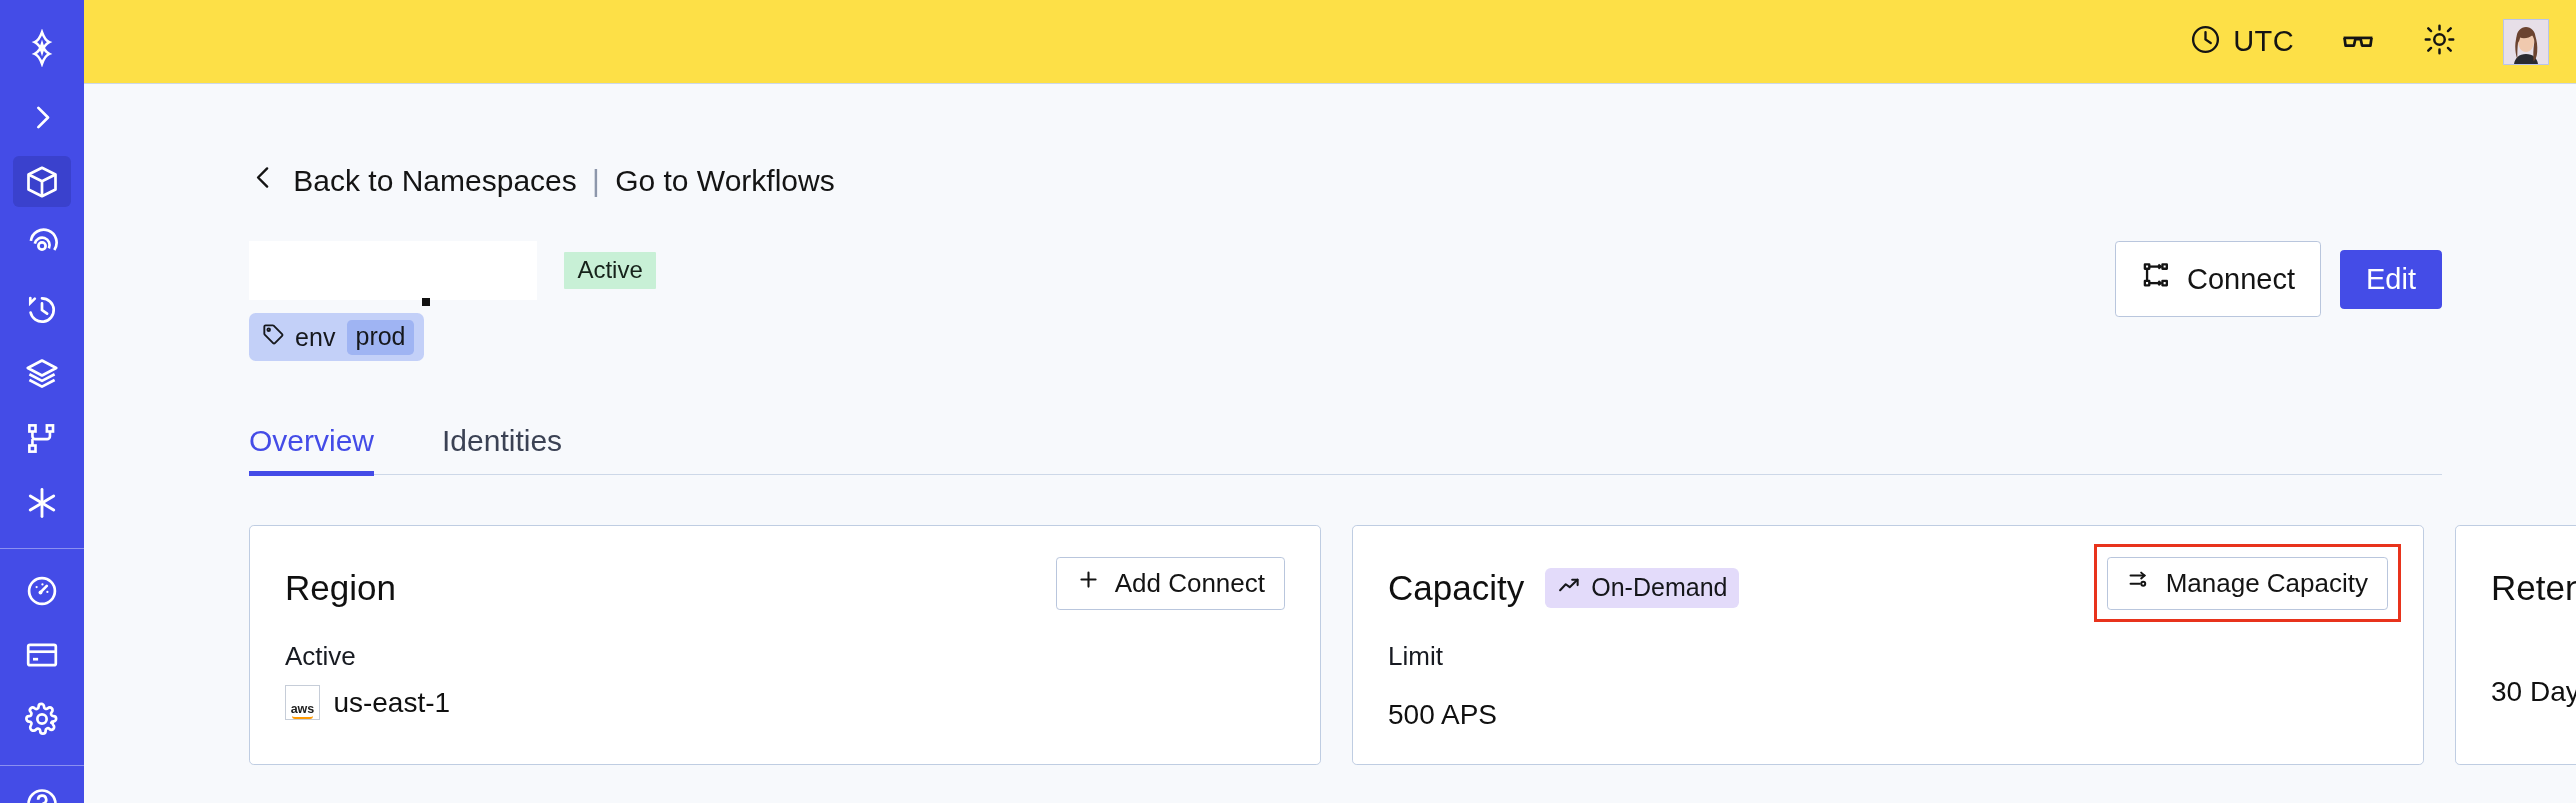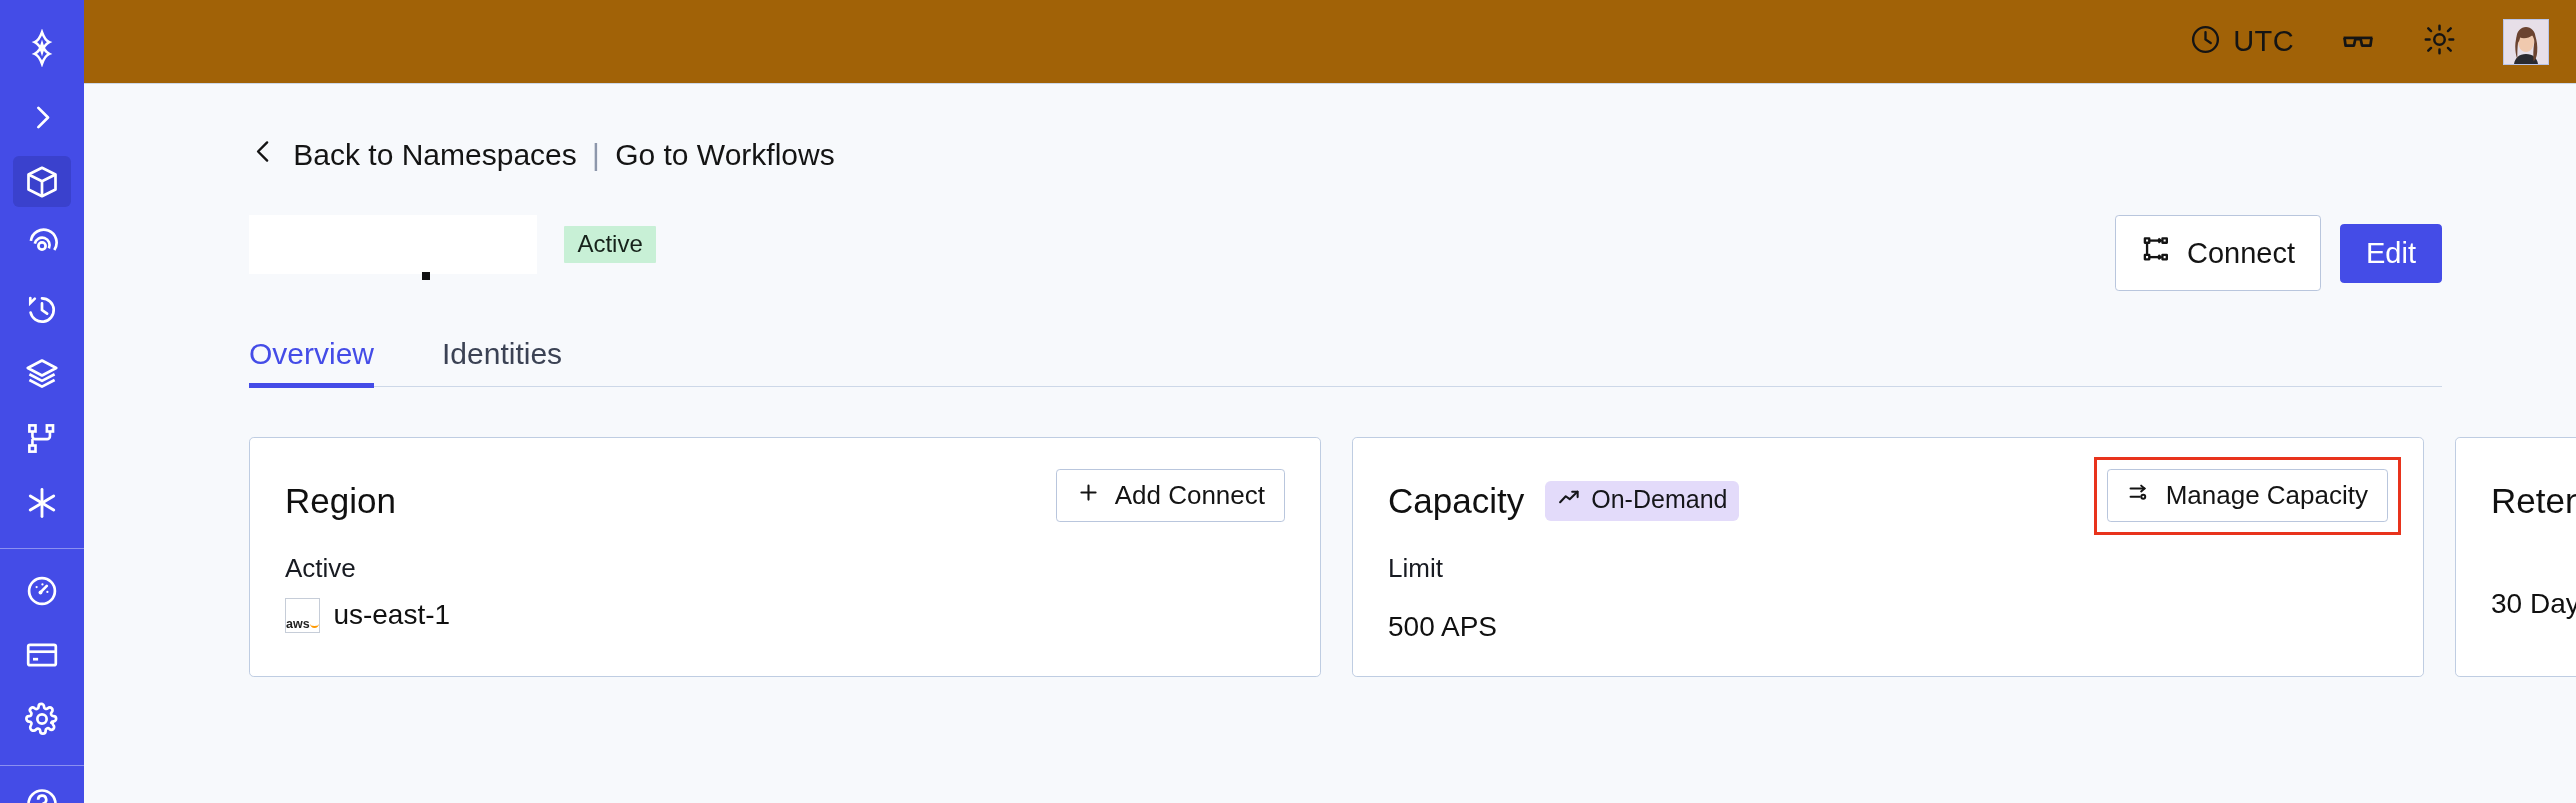--- a/index.html
+++ b/index.html
@@ -42,21 +42,21 @@
     margin: 13.4px 0 9.6px 0;
   }
   .side-bottom-clip { overflow: hidden; height: 33px; }
 
   
   .main { flex: 1 1 auto; display: flex; flex-direction: column; min-width: 0; background: #f7f9fc; }
 
   .topbar {
     height: 84px;
     flex: 0 0 84px;
-    background: #a16207;
+    background: #fde047;
     border-bottom: 1px solid #cdd8e8;
     display: flex;
     align-items: center;
     justify-content: flex-end;
     padding-right: 27px;
   }
   .top-item {
     display: flex; align-items: center; gap: 11.5px;
     margin-left: 46px;
     cursor: pointer;
@@ -73,21 +73,21 @@
     cursor: pointer;
     flex: 0 0 46px;
   }
 
   
   .content { flex: 1 1 auto; padding: 0 42px 0 0; overflow: hidden; }
   .inner { padding-left: 165px; padding-right: 92px; }
 
   .breadcrumb {
     display: flex; align-items: center; gap: 15.3px;
-    margin-top: 51px;
+    margin-top: 77px;
     font-size: 30px;
     color: #141414;
   }
   .crumb-link { cursor: pointer; white-space: nowrap; }
   .crumb-divider { color: #8d97ab; font-weight: 300; }
 
   .title-row {
     display: flex; align-items: center;
     margin-top: 40px;
     height: 59px;
@@ -212,21 +212,21 @@
     padding: 4.8px 11.5px 6.7px 11.5px;
     line-height: 1;
   }
   .card-label { font-size: 26px; color: #181b22; margin-top: 23px; }
   .card-value { font-size: 28px; color: #101010; margin-top: 13.4px; display: flex; align-items: center; gap: 13.4px; }
   .card-value.sp { margin-top: 27px; }
   .aws-logo {
     width: 35px; height: 35px;
     border: 1px solid #c6cdd8;
     background: #fff;
-    display: inline-flex; flex-direction: row;
+    display: inline-flex; flex-direction: column;
     align-items: center; justify-content: center;
     font-size: 12.5px; font-weight: bold;
     color: #222;
     line-height: .85;
     padding-top: 18px;
     flex: 0 0 35px;
   }
   .aws-logo .swoosh {
     width: 21px; height: 6.7px;
     border-bottom: 2.9px solid #ff9900;
@@ -459,20 +459,32 @@
             </button>
           </div>
 
           <div class="title-row">
             <div class="title-redaction">
               <span class="title-dot"></span>
             </div>
             <span class="status-badge">Active</span>
           </div>
 
+          <div class="tag-row">
+            <span class="tag-chip">
+              <span>
+                <svg width="25" height="25" viewBox="0 0 24 24" fill="none" stroke="#16181d" stroke-width="1.8" stroke-linejoin="round">
+                  <path d="M3.2 11.3V4.4a1.2 1.2 0 0 1 1.2-1.2h6.9c.3 0 .6.1.85.35l8.1 8.1a1.2 1.2 0 0 1 0 1.7l-6.9 6.9a1.2 1.2 0 0 1-1.7 0l-8.1-8.1a1.2 1.2 0 0 1-.35-.85z"></path>
+                  <circle cx="7.4" cy="7.4" r="1.25"></circle>
+                </svg>
+              </span>
+              <span class="tag-key">env</span>
+              <span class="tag-val">prod</span>
+            </span>
+          </div>
         </div>
 
         <div class="tabs">
           <div class="tab active">Overview</div>
           <div class="tab">Identities</div>
         </div>
 
         <div class="cards">
 
           <section class="card card-region">

